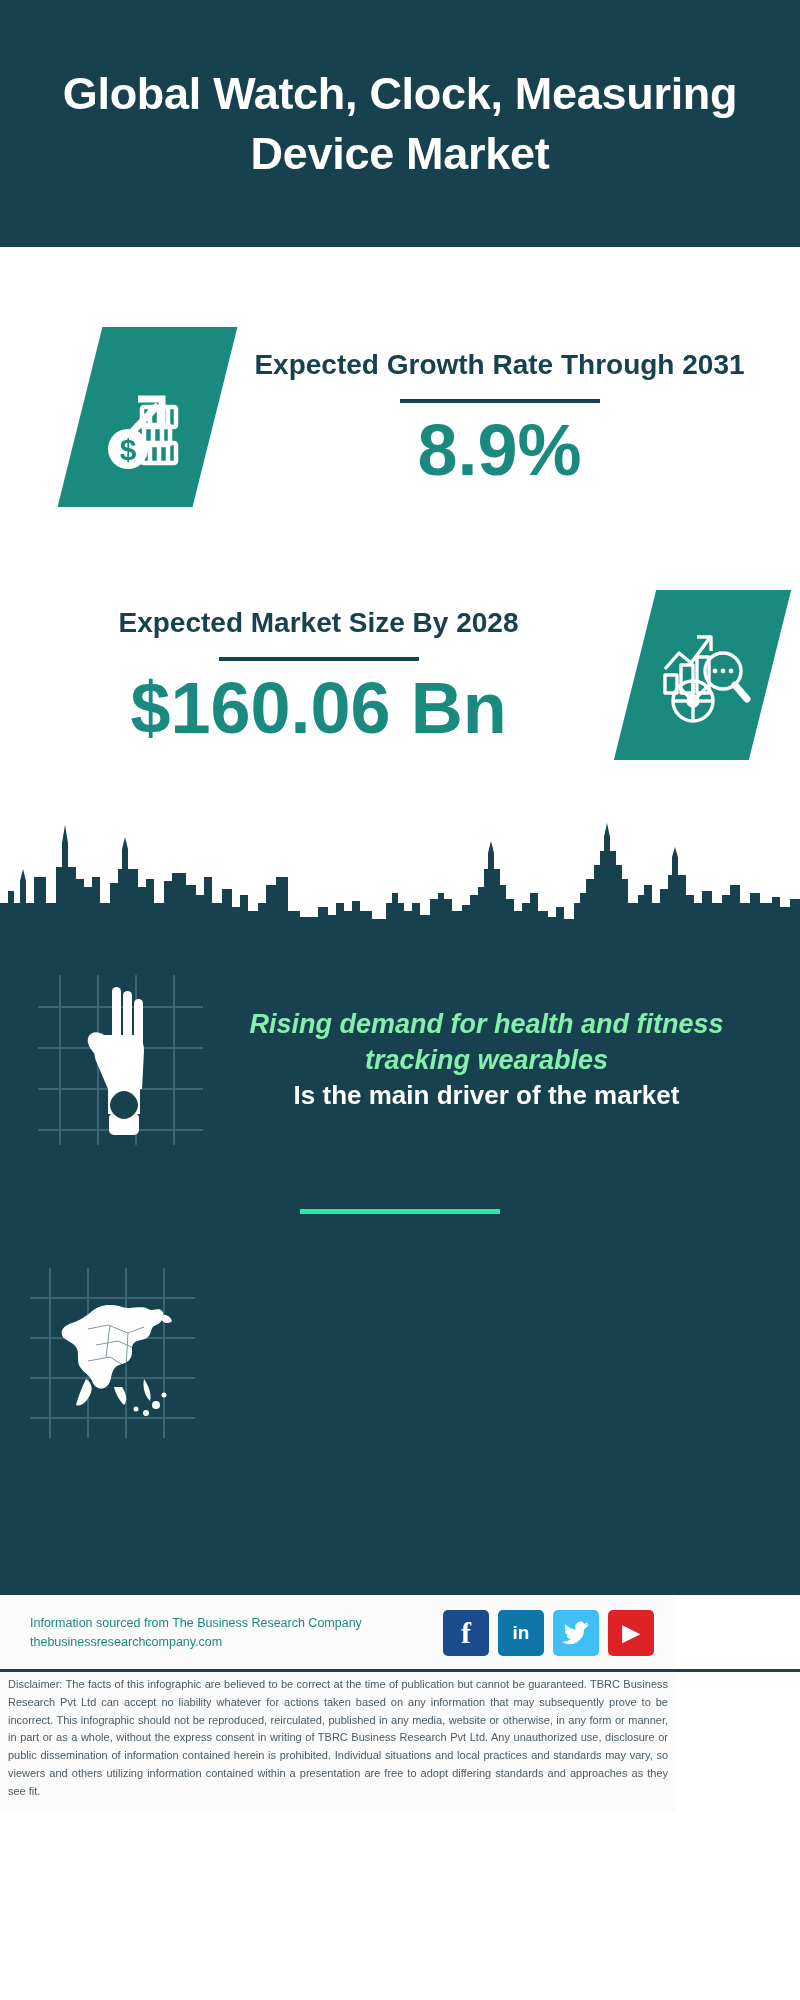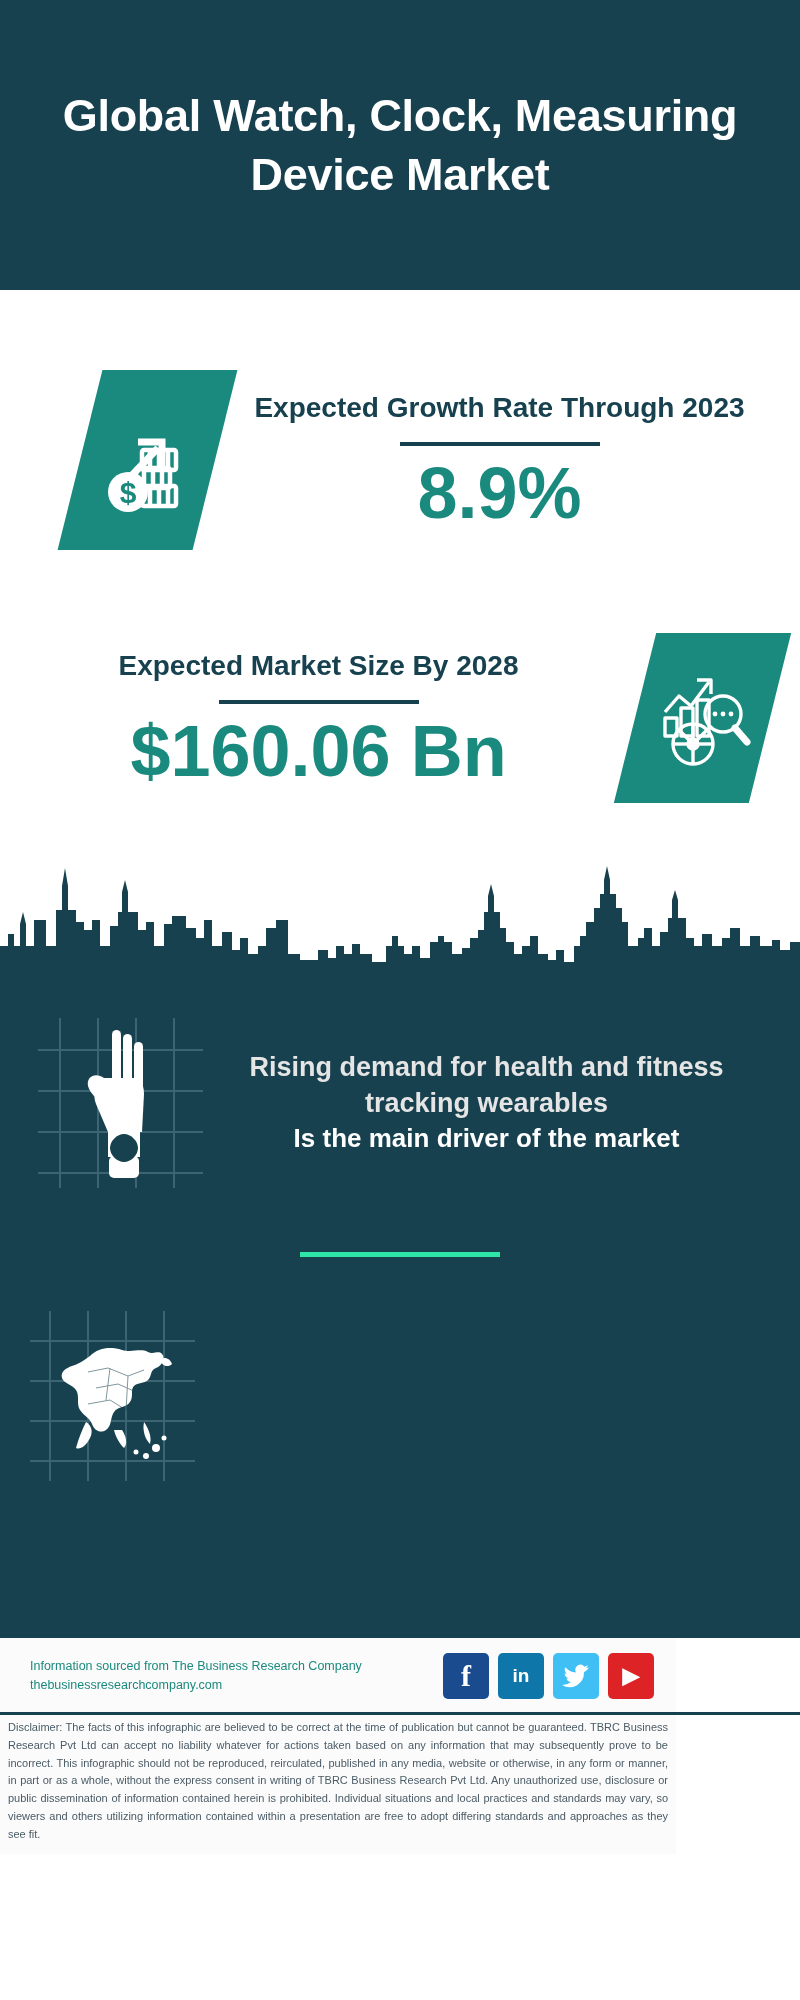--- a/index.html
+++ b/index.html
@@ -5,21 +5,21 @@
   html, body { margin:0; padding:0; }
   body {
     width:800px; height:2000px; position:relative;
     background:#ffffff;
     font-family:"Liberation Sans", sans-serif;
     overflow:hidden;
   }
 
   
   .header {
-    width:800px; height:290px;
+    width:800px; height:247px;
     background:#17414f;
     display:flex; align-items:center; justify-content:center;
     box-sizing:border-box; padding:0 40px;
   }
   .header-title {
     color:#ffffff;
     font-size:45px; font-weight:bold; line-height:1.32;
     text-align:center; letter-spacing:-0.3px;
   }
 
@@ -74,21 +74,21 @@
   }
   .insight.driver { height:265px; padding:10px 30px 0 38px; }
   .insight.region { height:210px; padding:0 34px 0 30px; }
 
   .grid-icon { position:relative; width:165px; height:170px; flex:0 0 165px; }
   .grid-icon .grid-lines { position:absolute; inset:0; }
   .grid-icon .glyph { position:absolute; inset:0; display:flex; align-items:center; justify-content:center; }
 
   .insight-text { flex:1; text-align:center; padding:0 4px; }
   .insight-hl {
-    color:#e5e5e5; font-size:27px; font-weight:bold; line-height:1.34;
+    color:#86efac; font-size:27px; font-weight:bold; line-height:1.34;font-style:italic;
   }
   .insight-sub {
     color:#ffffff; font-size:26px; font-weight:bold; line-height:1.34;
   }
   .green-divider {
     width:200px; height:5px; background:#2ee6a8;
     margin:22px auto 0 auto;
   }
 
   
@@ -153,21 +153,21 @@
           <line x1="54" y1="78" x2="54" y2="98"></line>
           <line x1="63" y1="78" x2="63" y2="98"></line>
           <line x1="72" y1="78" x2="72" y2="98"></line>
         </g>
 
         <circle cx="32" cy="84" r="20" fill="#ffffff"></circle>
         <text x="32" y="95" font-size="30" font-weight="bold" text-anchor="middle" fill="#1b8a7e" font-family="Liberation Sans, sans-serif">$</text>
       </svg>
     </div>
     <div class="stat-text">
-      <div class="stat-label">Expected Growth Rate Through 2023</div>
+      <div class="stat-label">Expected Growth Rate Through 2031</div>
       <div class="stat-divider"></div>
       <div class="stat-value">8.9%</div>
     </div>
   </div>
 
   <div class="stat-row r2">
     <div class="stat-text">
       <div class="stat-label">Expected Market Size By 2028</div>
       <div class="stat-divider"></div>
       <div class="stat-value">$160.06 Bn</div>

